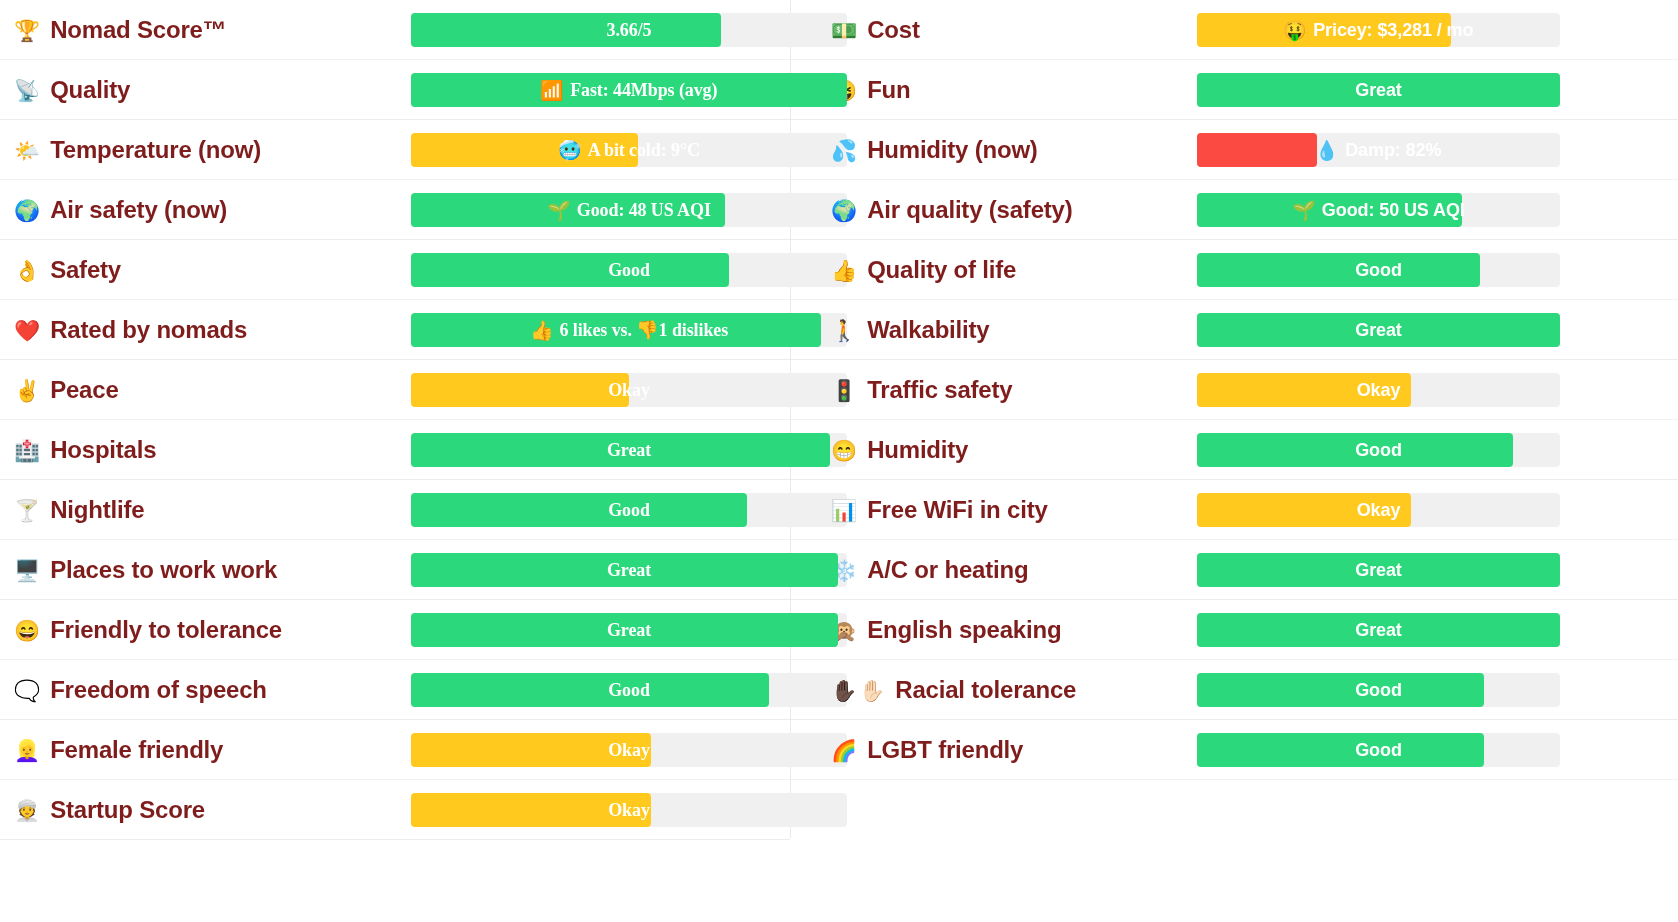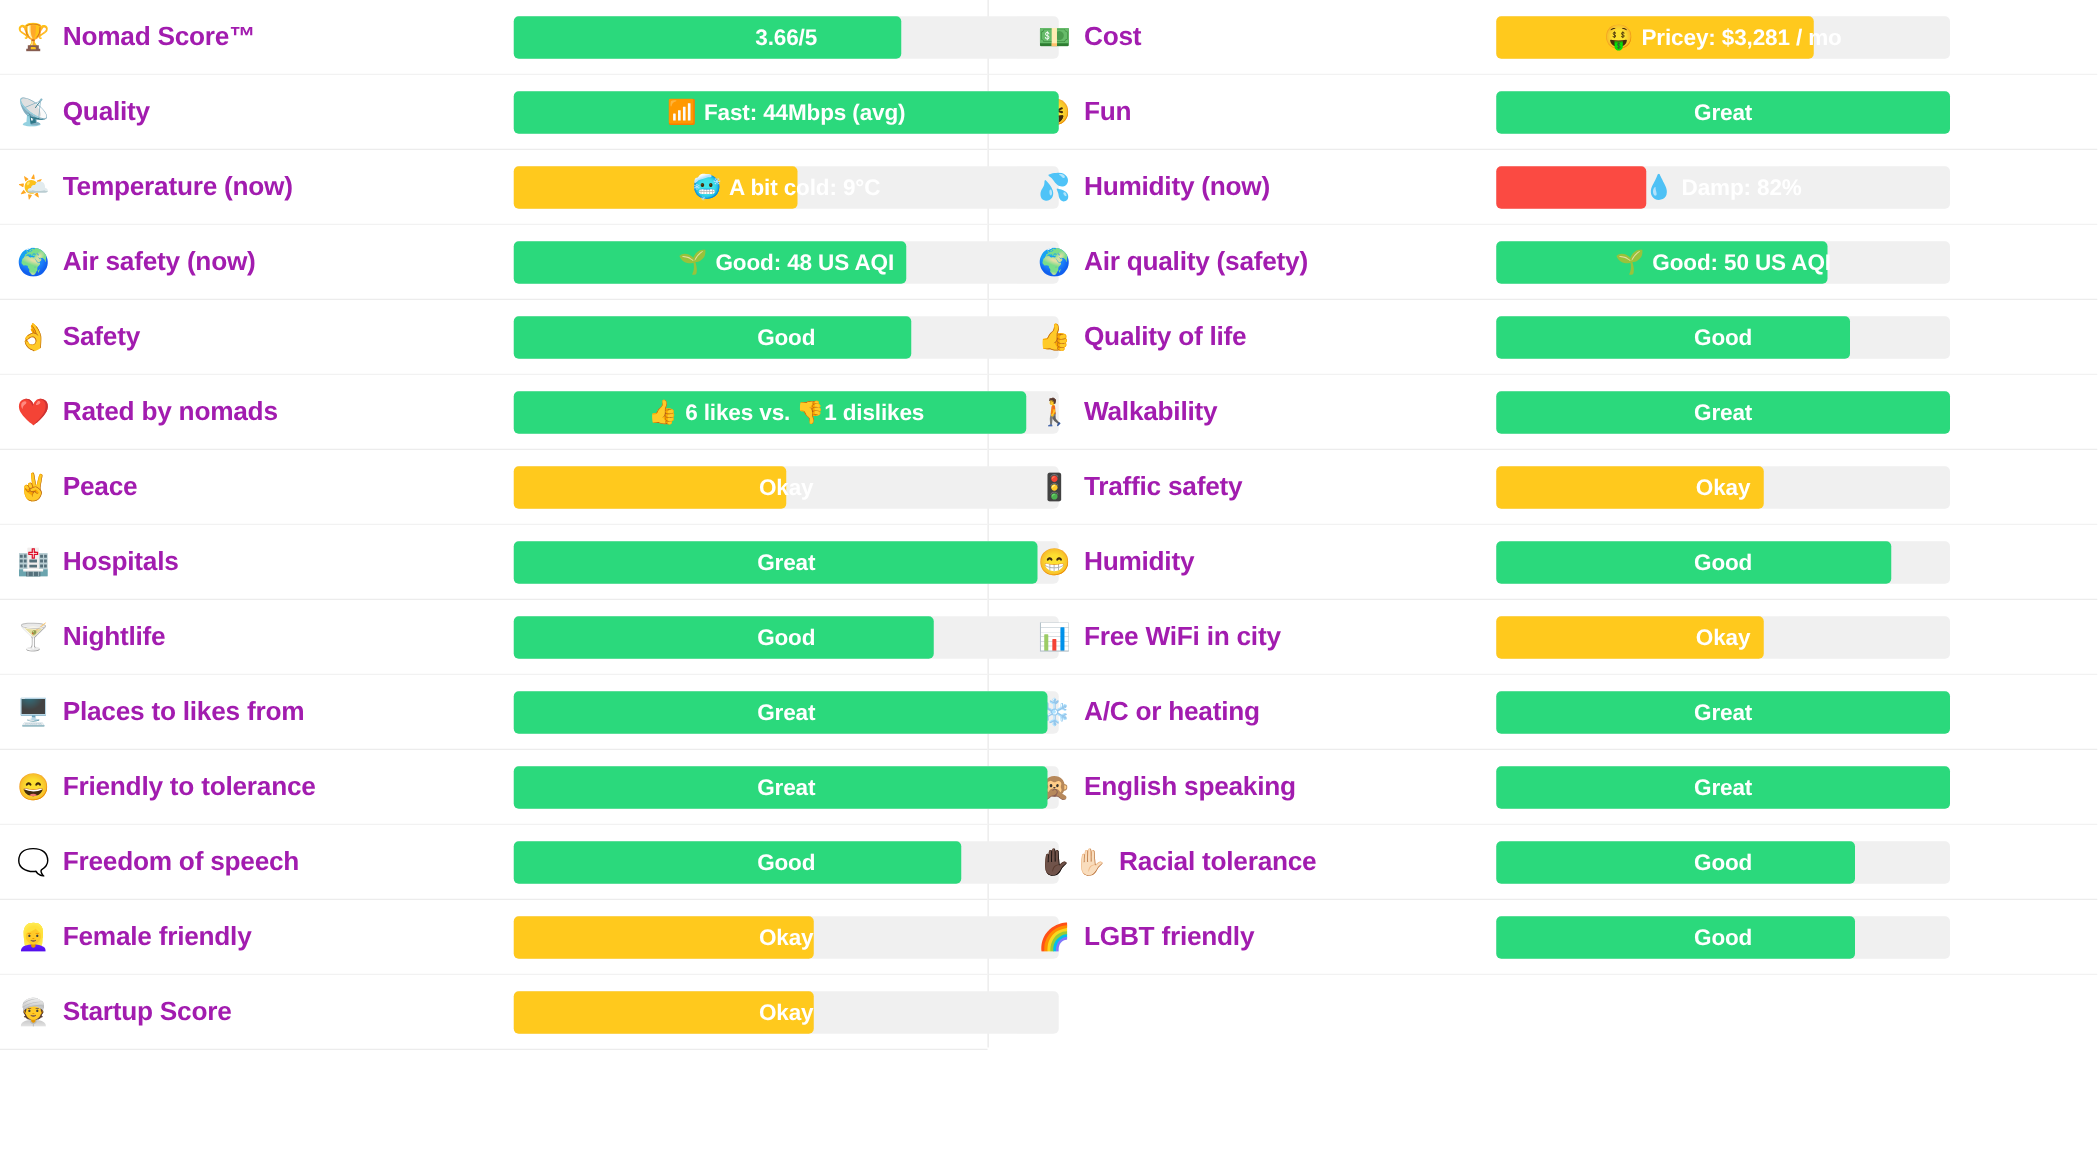--- a/index.html
+++ b/index.html
@@ -61,35 +61,35 @@
 
   .emoji {
     font-size: 21px;
     line-height: 1;
     display: inline-block;
     margin-right: 10px;
     flex: 0 0 auto;
   }
   .emoji.dual { margin-right: 8px; letter-spacing: 2px; }
   .label-text {
-    font-size: 21px;
+    font-size: 24px;
     font-weight: bold;
-    color: #a21caf;
+    color: #7f1d1d;
     letter-spacing: -0.2px;
   }
 
   .track {
     position: relative;
     height: 34px;
     background: #f0f0f0;
     border-radius: 4px;
     overflow: visible;
     flex: 0 0 auto;
   }
-  .col-left  .track { width: 436px; }
+  .col-left  .track { width: 436px; font-family: Liberation Serif, serif; }
   .col-right .track { width: 363px; }
 
   .fill {
     position: absolute;
     left: 0; top: 0; bottom: 0;
     border-radius: 4px;
     z-index: 1;
   }
   .bar-text {
     position: absolute;
@@ -223,21 +223,21 @@
         <div class="track">
           <div class="fill" style="width: 77%; background: rgb(43, 217, 124);"></div>
           <div class="bar-text">
             <span>Good</span>
           </div>
         </div>
       </div>
       <div class="row sep">
         <div class="label">
           <span class="emoji">🖥️</span>
-          <span class="label-text">Places to likes from</span>
+          <span class="label-text">Places to work work</span>
         </div>
         <div class="track">
           <div class="fill" style="width: 98%; background: rgb(43, 217, 124);"></div>
           <div class="bar-text">
             <span>Great</span>
           </div>
         </div>
       </div>
       <div class="row sep-light">
         <div class="label">

